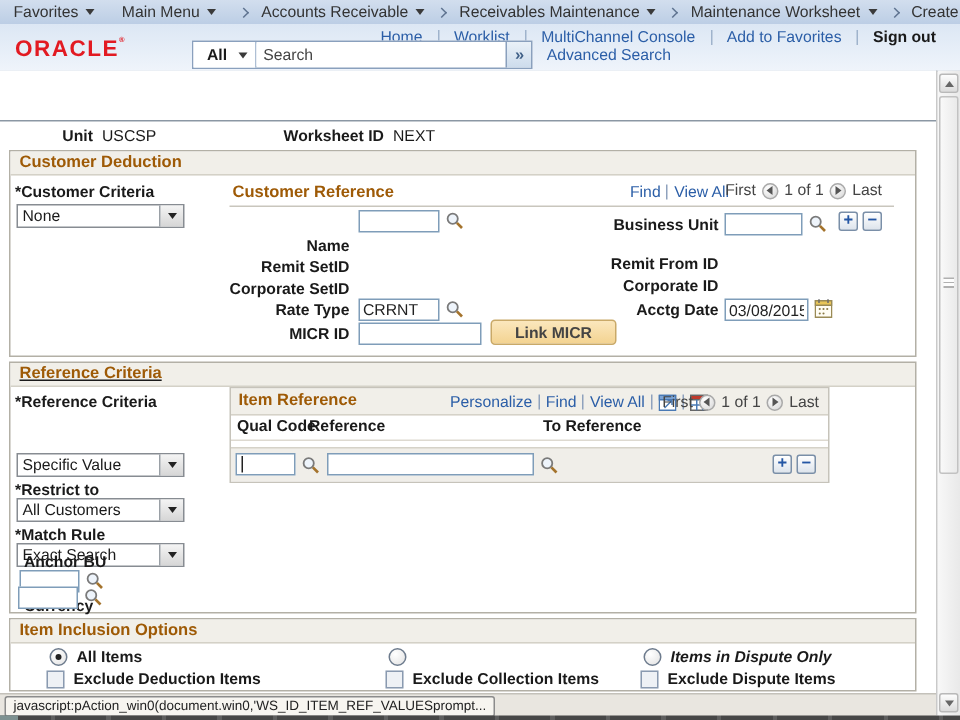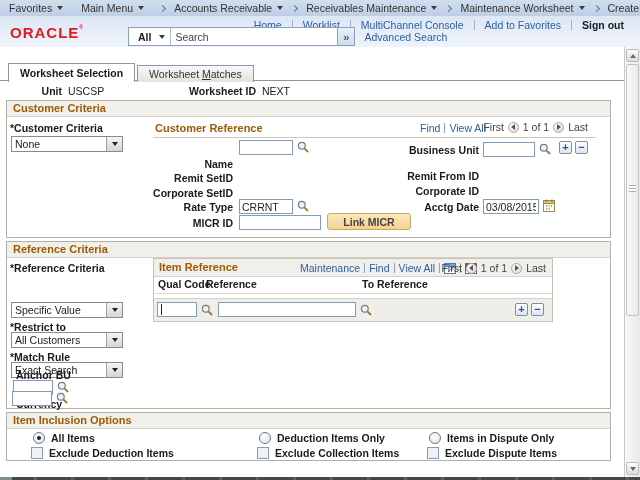--- a/index.html
+++ b/index.html
@@ -198,37 +198,29 @@
         <input class="search-inp" placeholder="Search" style="">
         <div class="go">»</div>
       </div>
       <a class="adv">Advanced Search</a>
     </div>
   </div>
 
   <div class="content">
 
 
-    <div class="tabs">
-      <div class="tab active">
-        <span>Worksheet Selection</span>
-      </div>
-      <div class="tab idle">
-        <span>Worksheet </span><span class="mkey">M</span><span>atches</span>
-      </div>
-    </div>
     <div class="tabline"></div>
 
     <span class="u-lbl">Unit</span>
     <span class="u-val">USCSP</span>
     <span class="w-lbl">Worksheet ID</span>
     <span class="w-val">NEXT</span>
 
     <div class="gbox" style="top:53px;height:138px;">
-      <div class="gb-head">Customer Criteria</div>
+      <div class="gb-head">Customer Deduction</div>
 
       <span class="lbl abs" style="left:3px;top:21px;">*Customer Criteria</span>
       <div class="sel" style="left:4px;top:35px;">
         <span class="sel-txt">None</span>
         <span class="sel-btn">
             <span class="cv"></span>
           </span>
       </div>
 
       <span class="sec-title abs" style="left:148px;top:21px;">Customer Reference</span>
@@ -303,30 +295,30 @@
             <line x1="9" y1="0.5" x2="9" y2="3" stroke="#6a6a6a"></line>
           <circle cx="3.5" cy="7" r="0.7" fill="#8a7a45"></circle>
             <circle cx="6" cy="7" r="0.7" fill="#8a7a45"></circle>
             <circle cx="8.5" cy="7" r="0.7" fill="#8a7a45"></circle>
           <circle cx="3.5" cy="10" r="0.7" fill="#8a7a45"></circle>
             <circle cx="6" cy="10" r="0.7" fill="#8a7a45"></circle>
         </svg>
       </span>
     </div>
 
-    <div class="gbox" style="top:194px;height:168px;">
+    <div class="gbox" style="top:194px;height:168px;text-decoration:underline;">
       <div class="gb-head">Reference Criteria</div>
 
       <span class="lbl abs" style="left:3px;top:20px;">*Reference Criteria</span>
 
       <div class="grid">
         <div class="g-head">
           <span class="g-title sec-title">Item Reference</span>
           <div class="g-links">
-            <a class="lnk">Maintenance</a>
+            <a class="lnk">Personalize</a>
             <span class="pipe"></span>
             <a class="lnk">Find</a>
             <span class="pipe"></span>
             <a class="lnk">View All</a>
             <span class="pipe"></span>
             <span>
               <svg width="12" height="11" viewBox="0 0 12 11">
                 <rect x="0.5" y="0.5" width="11" height="10" fill="#fff" stroke="#4a7ab5"></rect>
                 <rect x="0.5" y="0.5" width="11" height="3" fill="#7aa3d6" stroke="#4a7ab5"></rect>
                 <path d="M4 9 L9 4 M9 4 h-3 M9 4 v3" stroke="#4a7ab5" fill="none"></path>
@@ -428,41 +420,43 @@
 
     <div class="gbox" style="top:365px;height:49px;">
       <div class="gb-head">Item Inclusion Options</div>
 
       <div class="opt" style="left:26px;top:19px;">
         <span class="radio on"></span>
         <span>All Items</span>
       </div>
       <div class="opt" style="left:252px;top:19px;">
         <span class="radio"></span>
-        <span>Deduction Items Only</span>
-      </div>
-      <div class="opt" style="left:422px;top:19px;">
+      </div>
+      <div class="opt" style="left:422px;top:19px;font-style:italic;">
         <span class="radio"></span>
         <span>Items in Dispute Only</span>
       </div>
 
       <div class="opt" style="left:24px;top:34px;">
         <span class="cb"></span>
         <span>Exclude Deduction Items</span>
       </div>
       <div class="opt" style="left:250px;top:34px;">
         <span class="cb"></span>
         <span>Exclude Collection Items</span>
       </div>
       <div class="opt" style="left:420px;top:34px;">
         <span class="cb"></span>
         <span>Exclude Dispute Items</span>
       </div>
     </div>
 
+    <div class="statusbar">
+      <span class="tip">javascript:pAction_win0(document.win0,'WS_ID_ITEM_REF_VALUESprompt...</span>
+    </div>
   </div>
 
   <div class="sbar">
     <div class="sbtn sb-up">
         <span class="tri-u"></span>
       </div>
     <div class="sthumb">
         <span class="grip"></span>
       </div>
     <div class="sbtn sb-down">

